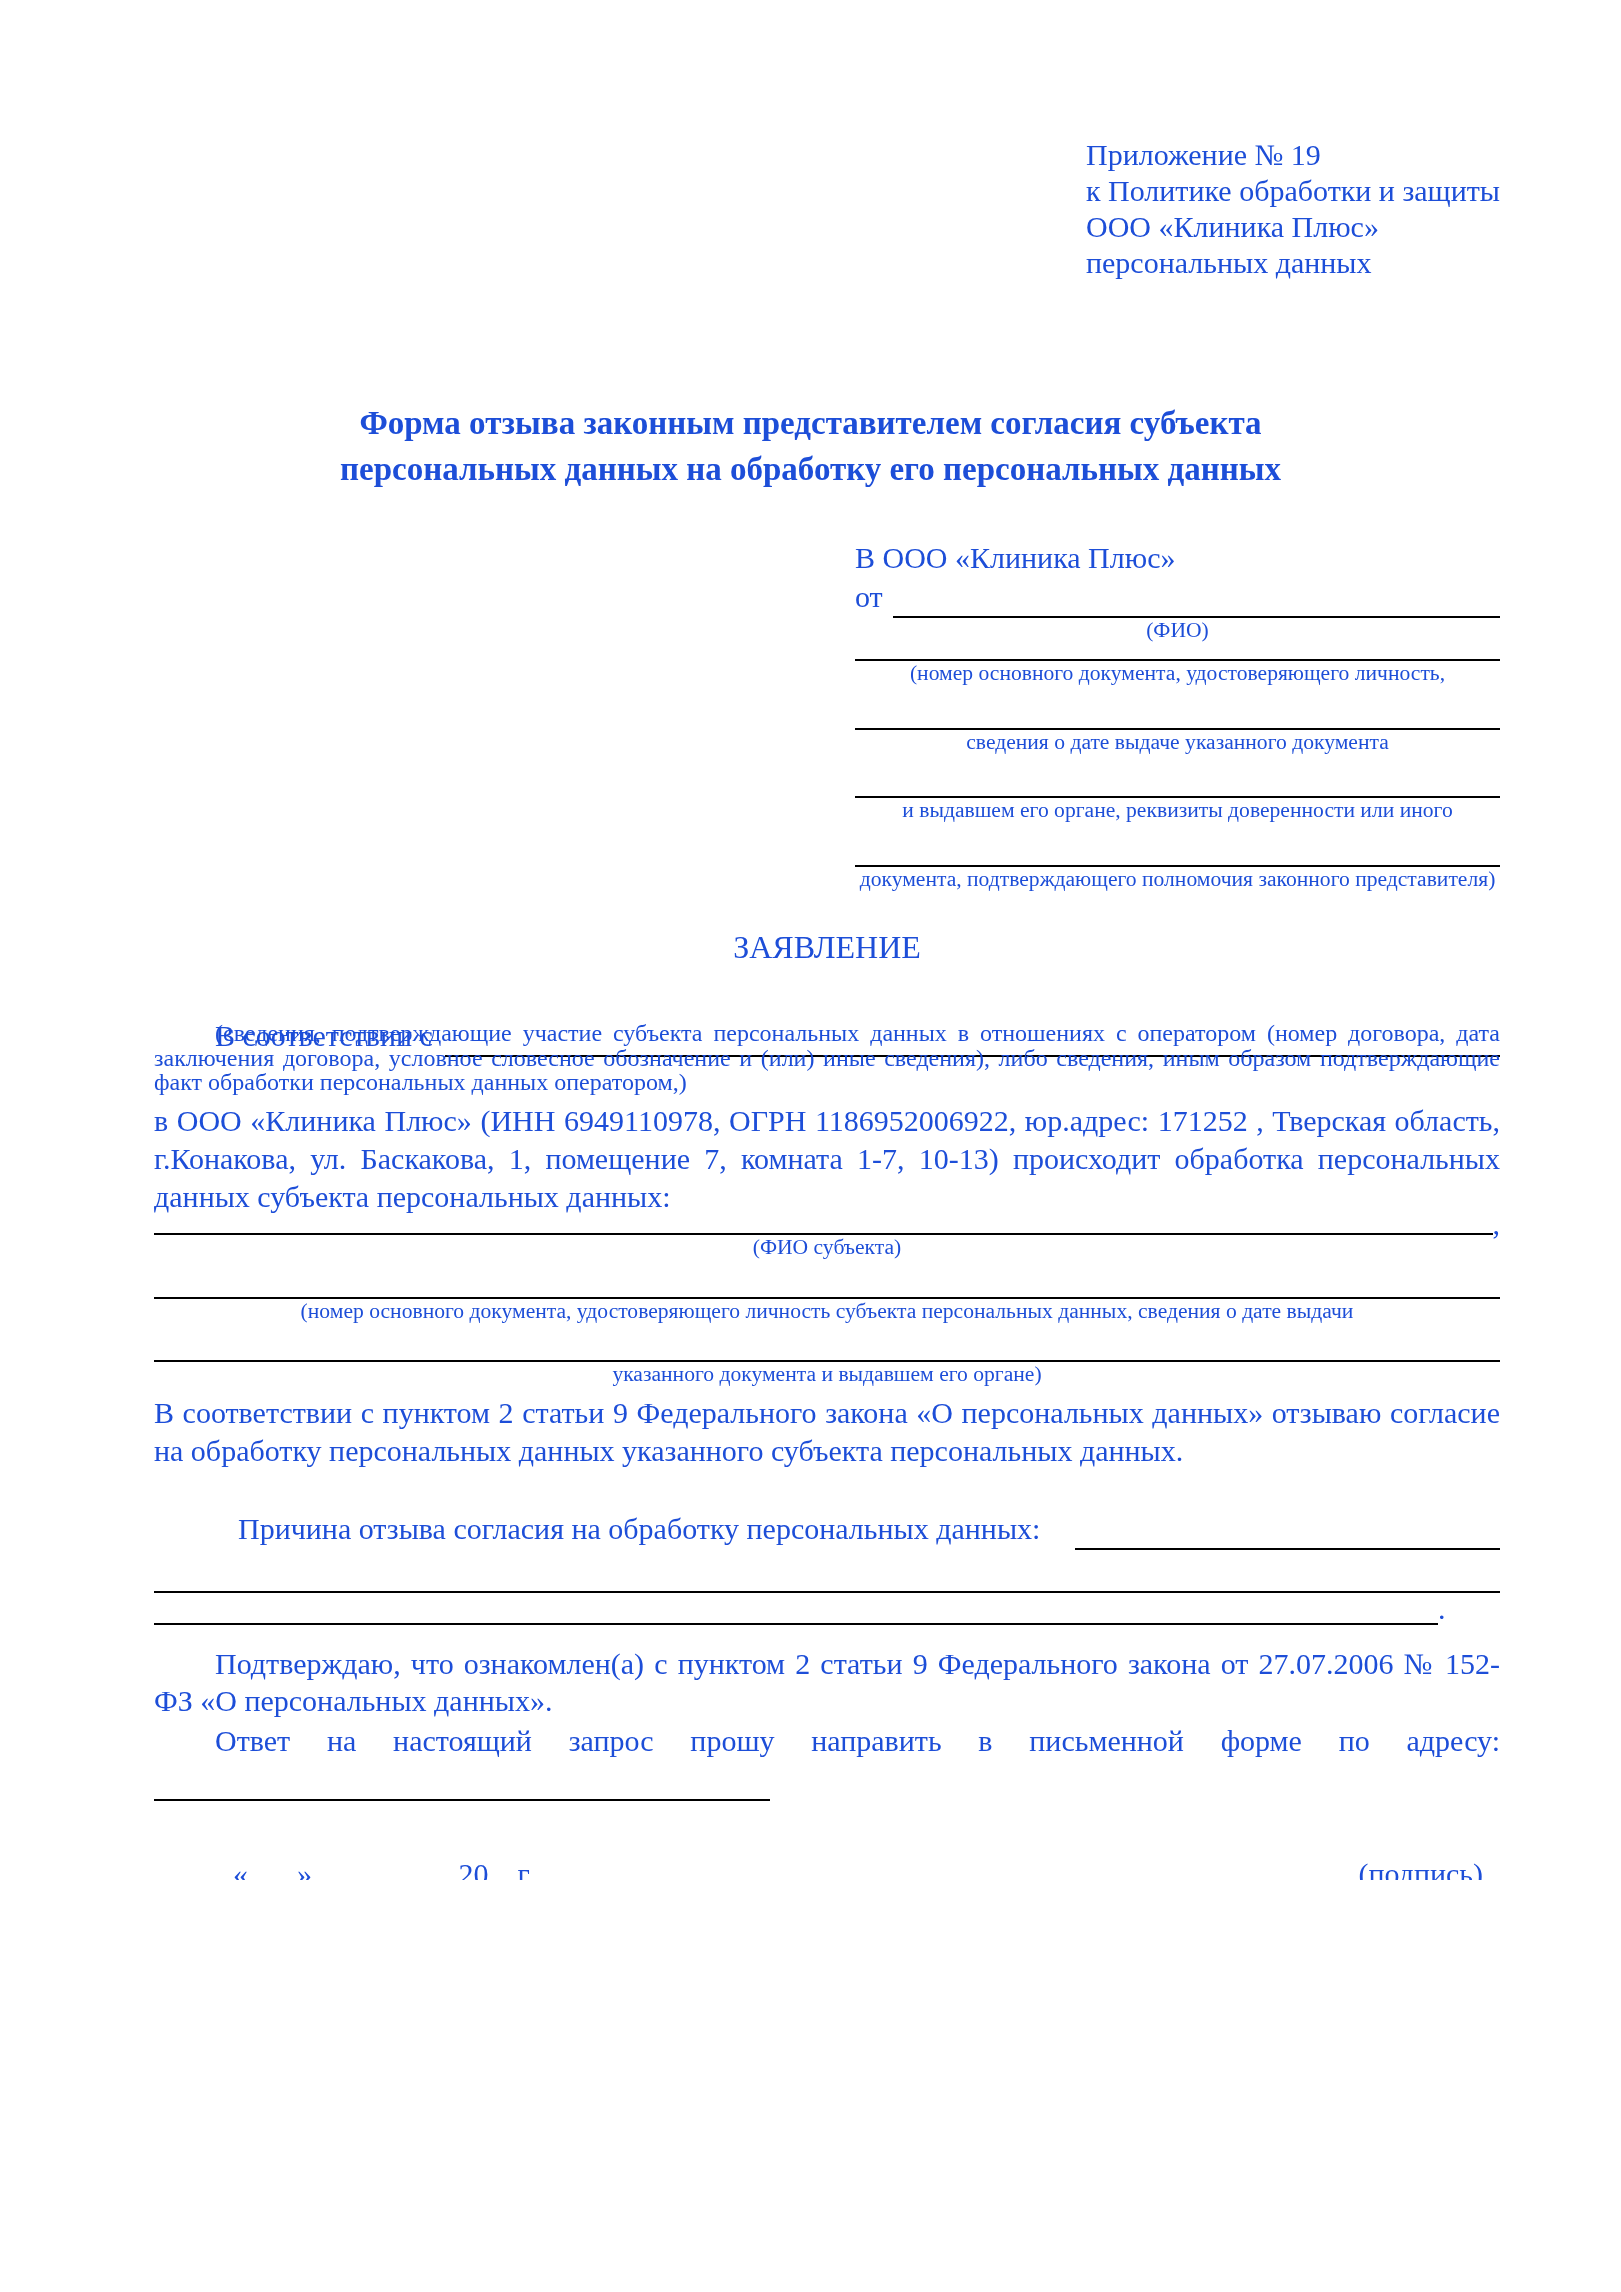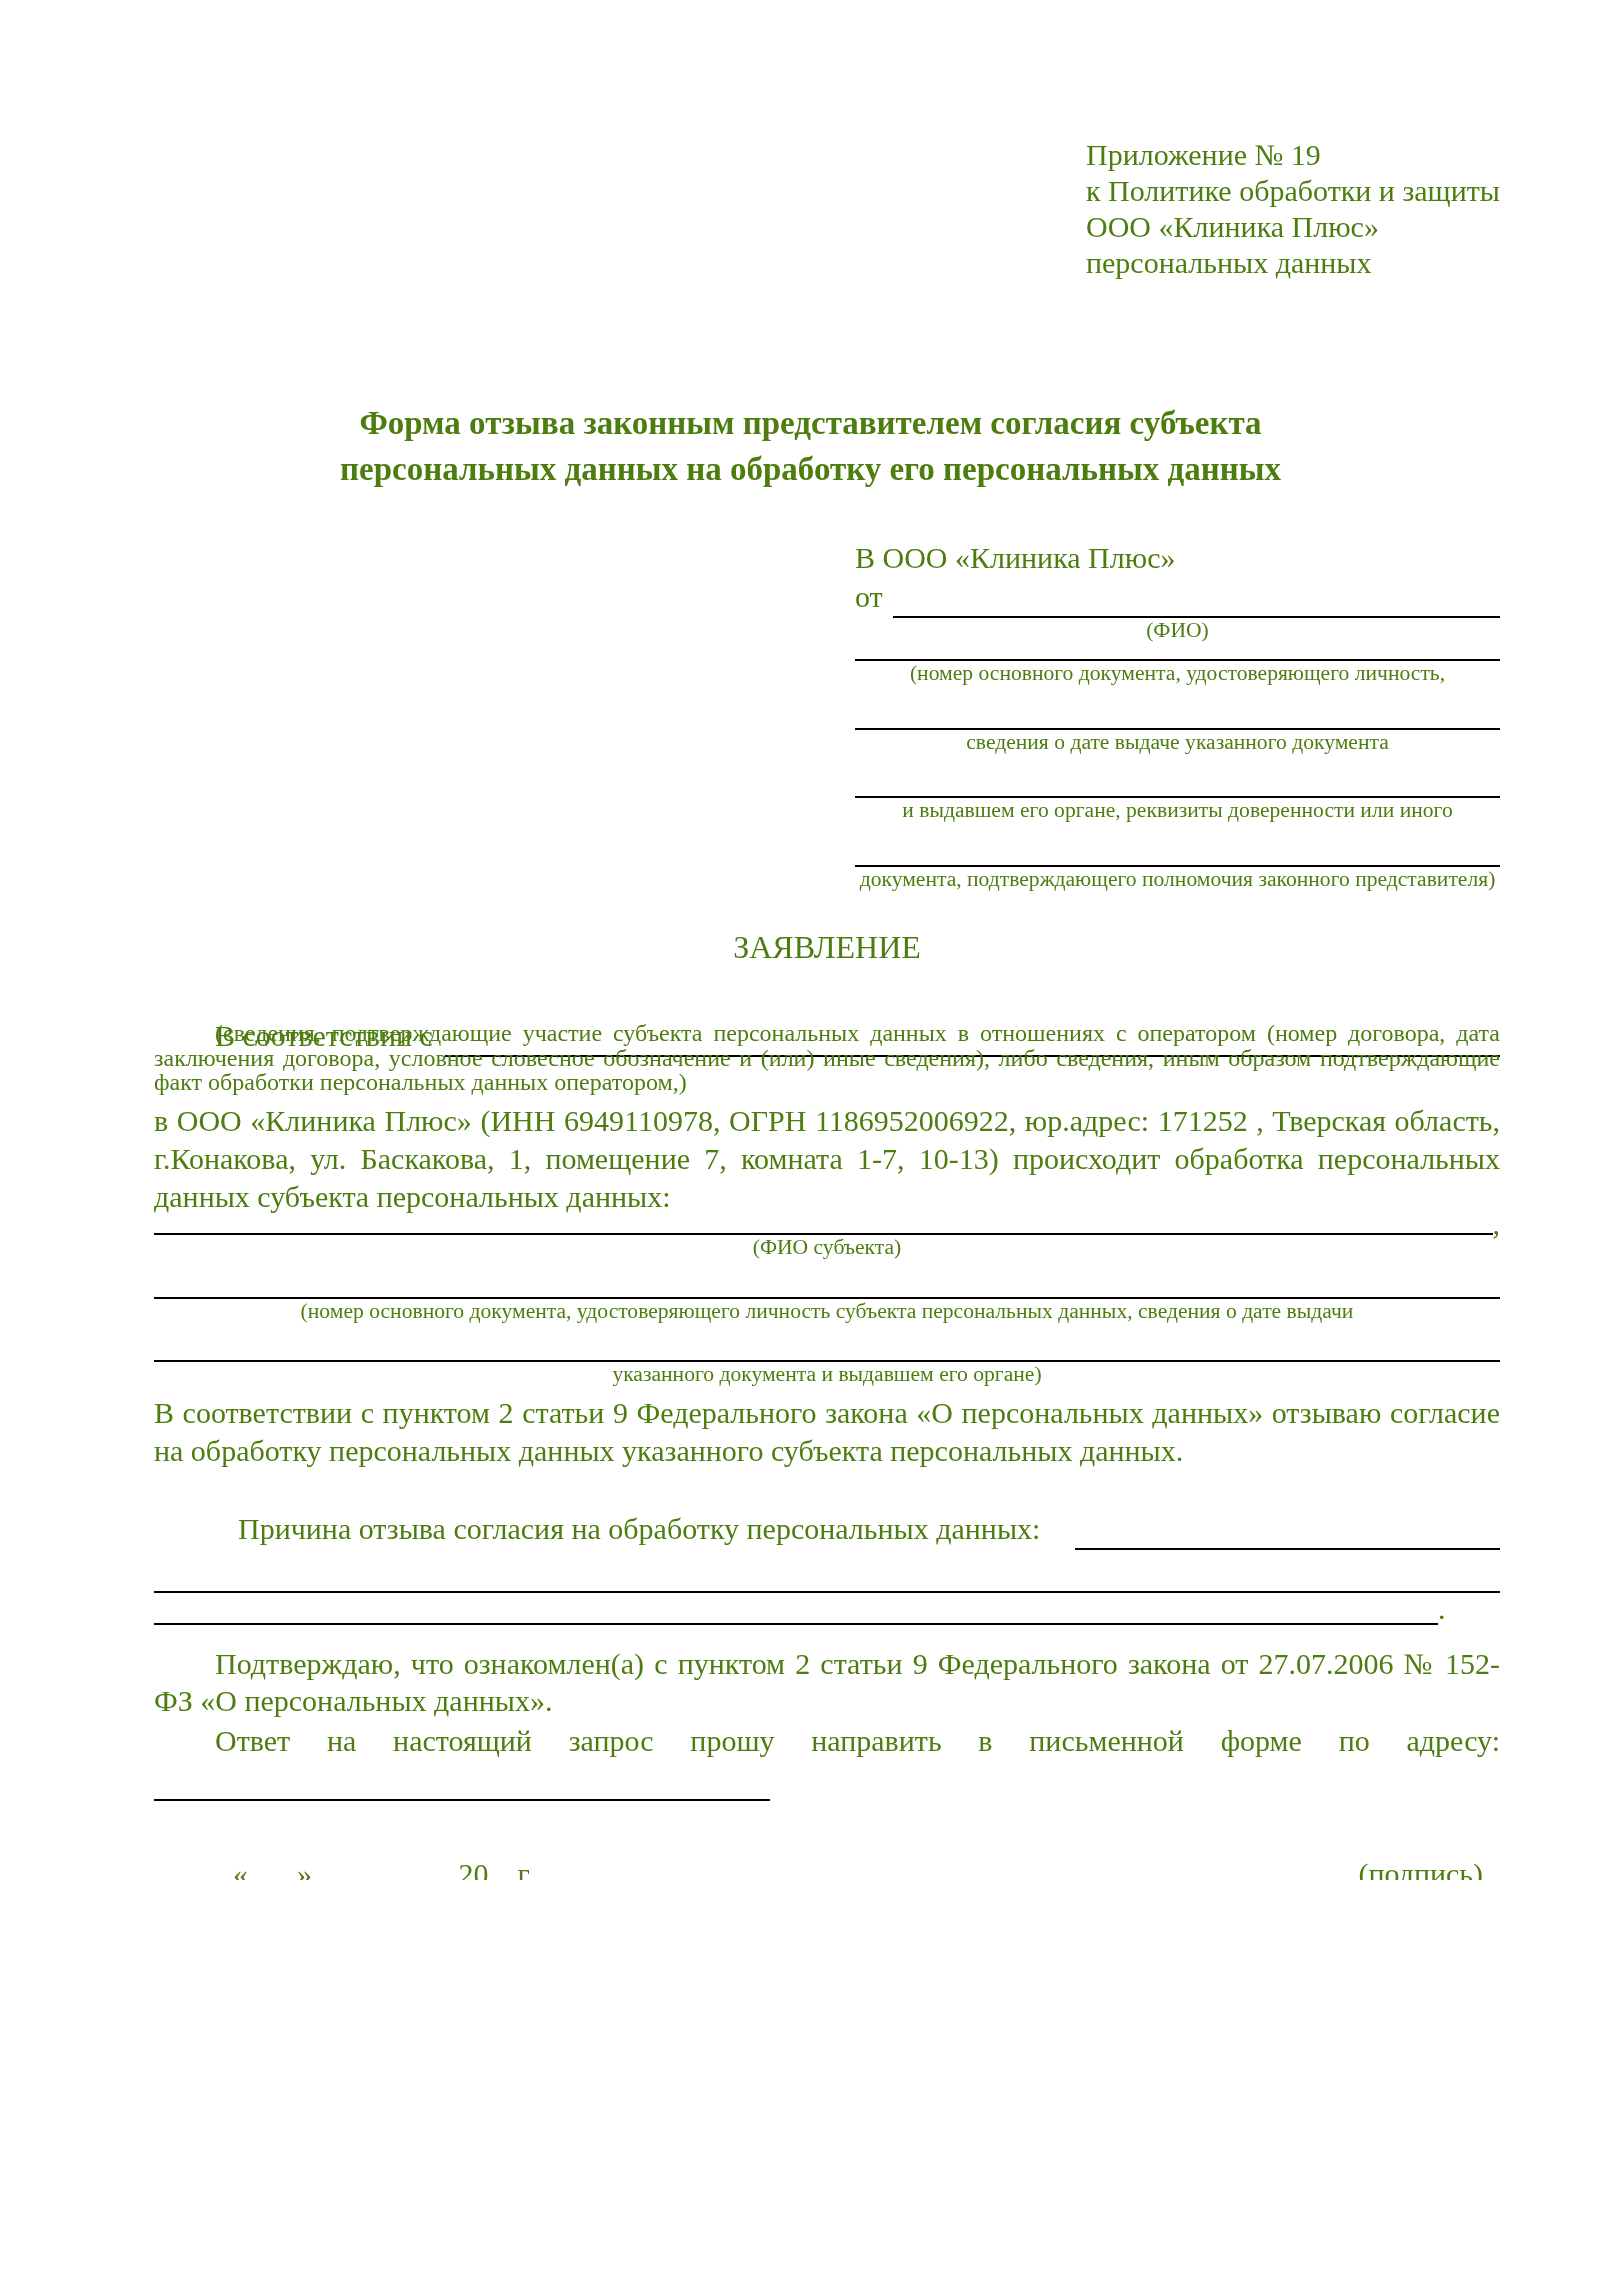--- a/index.html
+++ b/index.html
@@ -1,21 +1,21 @@
 <!DOCTYPE html>
 <html><head>
 <meta charset="utf-8">
 <style>
   html, body { margin: 0; padding: 0; background: #ffffff; }
   .page {
     position: relative;
     width: 1621px;
     height: 1880px;
     background: #ffffff;
-    color: #4d7c0f;
+    color: #1d4ed8;
     font-family: "Liberation Serif", "DejaVu Serif", serif;
     font-size: 30px;
     overflow: hidden;
   }
   .uline { border-bottom: 2.9px solid #000; }
   .flexline { flex: 1 1 auto; }
 
   
   .appendix { position: absolute; left: 1086px; top: 137px; line-height: 36px; }
 

